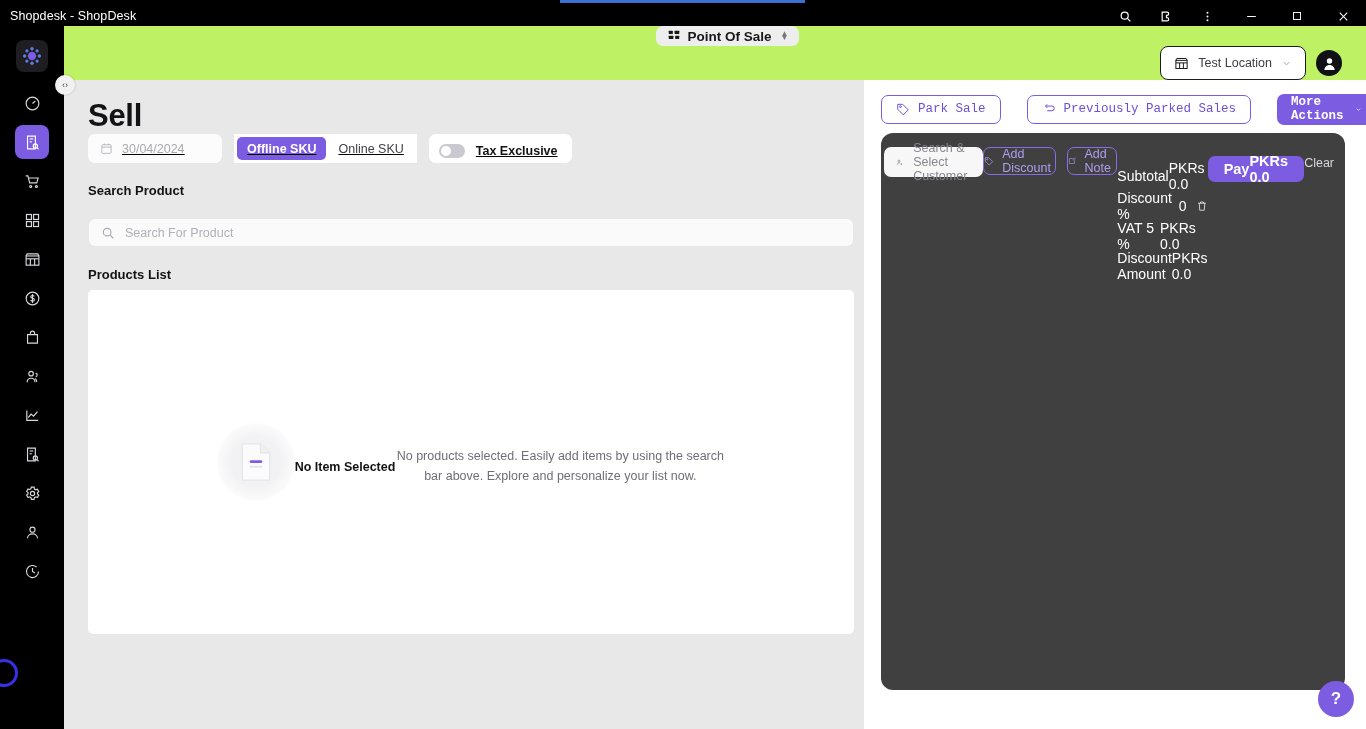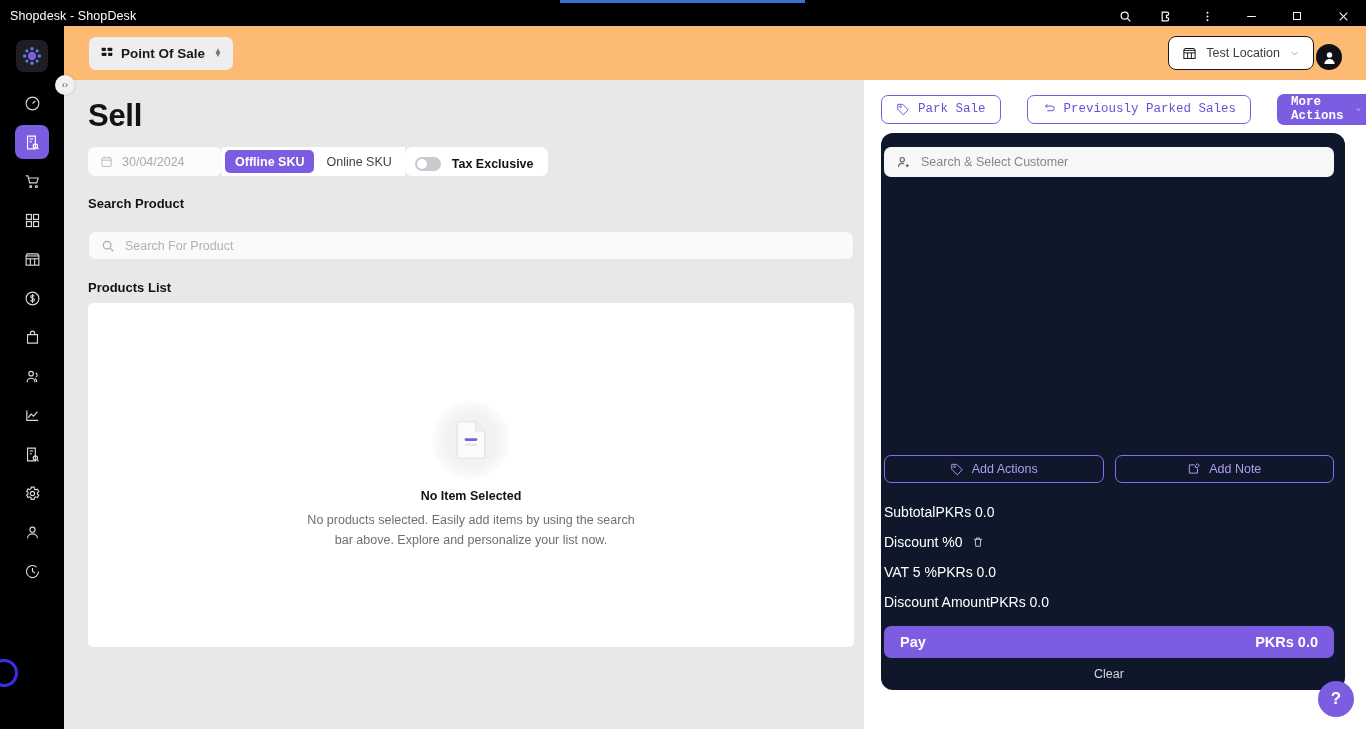--- a/index.html
+++ b/index.html
@@ -54,46 +54,46 @@
     font-size: 9px; z-index: 40; box-shadow: 0 0 2px rgba(0,0,0,.25);
   }
   .blue-ring {
     position: absolute; left: -10px; top: 659px; width: 28px; height: 28px;
     border-radius: 50%; border: 3px solid #3830e8; background: transparent; z-index: 30;
   }
 
   
   .header {
     position: absolute; left: 64px; top: 26px; width: 1302px; height: 54px;
-    background: #fdba74; display: flex; align-items: center;
+    background: #bef264; display: flex; align-items: center; flex-direction: column;
   }
   .module-pill {
     margin-left: 25px; height: 33px; padding: 0 11px; border-radius: 7px;
     background: #eeeeee; display: flex; align-items: center; gap: 7px;
     font-size: 13.5px; font-weight: bold; color: #18181b;
   }
   .pill-updown { display:flex; flex-direction:column; line-height:.55; font-size:8px; color:#777; margin-left:2px;}
-  .header-right { margin-left: auto; display: flex; align-items: flex-end; gap: 2px; margin-right: 24px; padding-left: 36px; }
+  .header-right { margin-left: auto; display: flex; align-items: center; gap: 10px; margin-right: 24px; padding-left: 36px; }
   .location-pill {
     height: 34px; padding: 0 13px; border: 1px solid #1b1b1f; border-radius: 8px;
     display: flex; align-items: center; gap: 9px; font-size: 12.5px; color: #3b3b42;
     background: #ffffff;
   }
   .avatar {
     width: 26px; height: 26px; border-radius: 50%; background: #111115;
     display: flex; align-items: center; justify-content: center; color: #fff;
   }
 
   
   .main {
     position: absolute; left: 64px; top: 80px; width: 800px; height: 649px;
     background: #e8e8e8; padding: 18px 0 0 24px;
   }
   .page-title { font-size: 31px; font-weight: bold; color: #131316; letter-spacing: -.3px; }
-  .controls-row { display: flex; align-items: center; margin-top: 13px; }
+  .controls-row { display: flex; align-items: center; gap: 12px; margin-top: 0; text-decoration: underline; }
   .date-box {
     width: 134px; height: 29px; background: #fcfcfc; border-radius: 7px;
     display: flex; align-items: center; gap: 9px; padding-left: 12px;
     font-size: 12.5px; color: #a9a9b0;
   }
   .sku-switch {
     height: 29px; background: #ffffff; border-radius: 0; padding: 3px;
     display: flex; align-items: center; gap: 2px;
   }
   .sku-opt {
@@ -118,21 +118,21 @@
   .field-label { font-size: 13px; font-weight: bold; color: #131316; margin-top: 20px; }
   .search-product {
     margin-top: 20px; width: 766px; height: 29px; background: #fafafa;
     border: 1px solid #e6e6e6; border-radius: 7px; display: flex; align-items: center;
     gap: 10px; padding-left: 12px; font-size: 12.5px; color: #b1b1b8;
   }
   .products-card {
     margin-top: 8px; width: 766px; height: 344px; background: #ffffff;
     border-radius: 5px; display: flex; align-items: center; justify-content: center;
   }
-  .empty { display: flex; flex-direction: column; align-items: center; }
+  .empty { display: flex; align-items: center; }
   .empty-circle {
     width: 78px; height: 78px; border-radius: 50%;
     background: radial-gradient(circle, #f2f2f4 45%, #ffffff 80%);
     display: flex; align-items: center; justify-content: center;
   }
   .empty-title { margin-top: 10px; font-size: 12.5px; font-weight: bold; color: #131316; }
   .empty-desc {
     margin-top: 7px; font-size: 12.5px; color: #6e6e78; text-align: center;
     line-height: 20px; width: 330px;
   }
@@ -147,43 +147,43 @@
     height: 29px; padding: 0 14px; border: 1px solid #7c5ce0; border-radius: 7px;
     background: #ffffff; color: #6c4fd6; font-size: 12.5px;
     display: flex; align-items: center; gap: 8px; white-space: nowrap;
   }
   .btn-primary {
     height: 31px; padding: 0 14px; border-radius: 7px; background: #7c5ce0;
     color: #ffffff; font-size: 12.5px; font-weight: bold; margin-left: auto;
     display: flex; align-items: center; gap: 7px;
   }
   .cart {
-    width: 464px; height: 557px; background: #0f172a; border-radius: 12px;
-    padding: 14px 11px 0 3px; display: flex; flex-direction: column;
+    width: 464px; height: 557px; background: #404040; border-radius: 12px;
+    padding: 14px 11px 0 3px; display: flex; 
   }
   .customer-search {
     height: 30px; background: #f7f7f8; border-radius: 7px; display: flex;
     align-items: center; gap: 10px; padding-left: 12px; font-size: 12.5px; color: #86868f;
   }
   .cart-spacer { flex: 1; }
   .cart-actions { display: flex; gap: 11px; }
   .cart-btn {
     flex: 1; height: 28px; border: 1px solid #8a6ce8; border-radius: 7px;
     background: transparent; color: #b09cf0; font-size: 12.5px;
     display: flex; align-items: center; justify-content: center; gap: 8px;
   }
   .totals { margin-top: 14px; }
   .total-row {
     display: flex; align-items: center; justify-content: flex-start;
     height: 30px; font-size: 14px; color: #ffffff; font-weight: normal;
   }
   .total-row .val { display: flex; align-items: center; gap: 9px; }
   .trash { color: #e4e4e8; display: flex; }
   .pay-bar {
-    margin-top: 9px; height: 32px; background: #7c5ce0; border-radius: 7px;
+    margin-top: 9px; height: 26px; background: #7c5ce0; border-radius: 7px;
     display: flex; align-items: center; justify-content: space-between;
     padding: 0 16px; color: #ffffff; font-size: 14.5px; font-weight: bold;
   }
   .clear-btn {
     height: 32px; display: flex; align-items: center; justify-content: center;
     color: #d6d6dc; font-size: 12.5px;
   }
   .help-fab {
     position: absolute; right: 12px; bottom: 12px; width: 36px; height: 36px;
     border-radius: 50%; background: #7c5ce0; color: #ffffff;
@@ -472,21 +472,21 @@
       </div>
 
       <div class="cart-spacer"></div>
 
       <div class="cart-actions">
         <div class="cart-btn">
           <svg width="14" height="14" viewBox="0 0 24 24" fill="none" stroke="currentColor" stroke-width="1.7">
               <path d="M3 12.5V4h8.5L21 13.5 12.5 22z"></path>
               <circle cx="7.8" cy="8" r="1.5"></circle>
             </svg>
-          <span>Add Actions</span>
+          <span>Add Discount</span>
         </div>
         <div class="cart-btn">
           <svg width="14" height="14" viewBox="0 0 24 24" fill="none" stroke="currentColor" stroke-width="1.7">
               <path d="M4 5h9"></path>
               <path d="M4 5v14h14v-8"></path>
               <path d="M14.5 6.5l3.5-3.5 3 3-3.5 3.5h-3z"></path>
             </svg>
           <span>Add Note</span>
         </div>
       </div>

